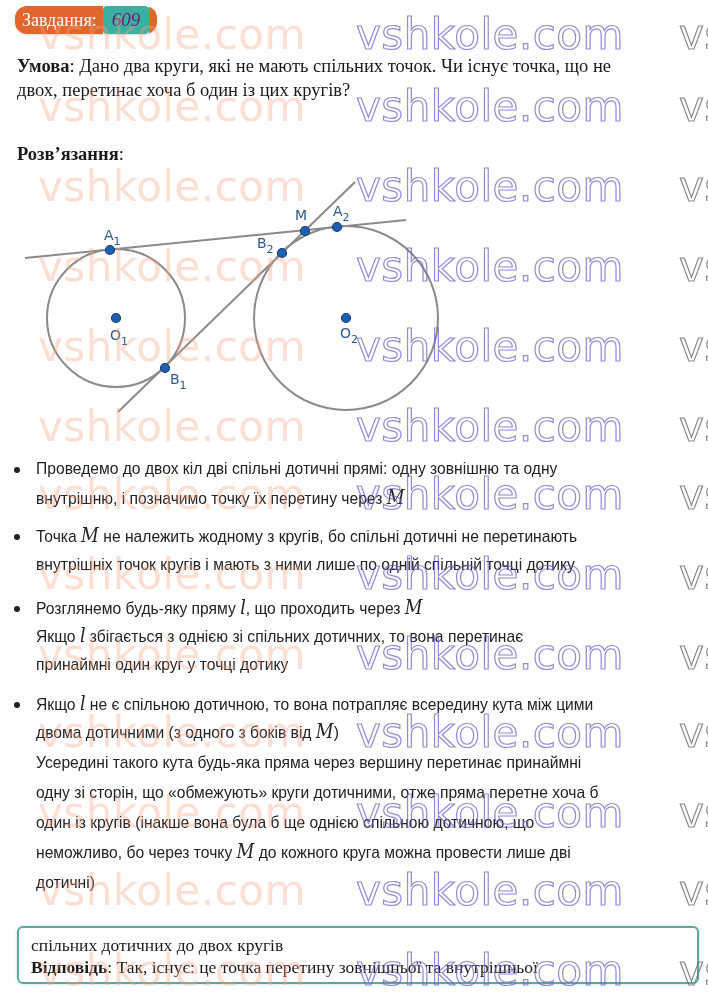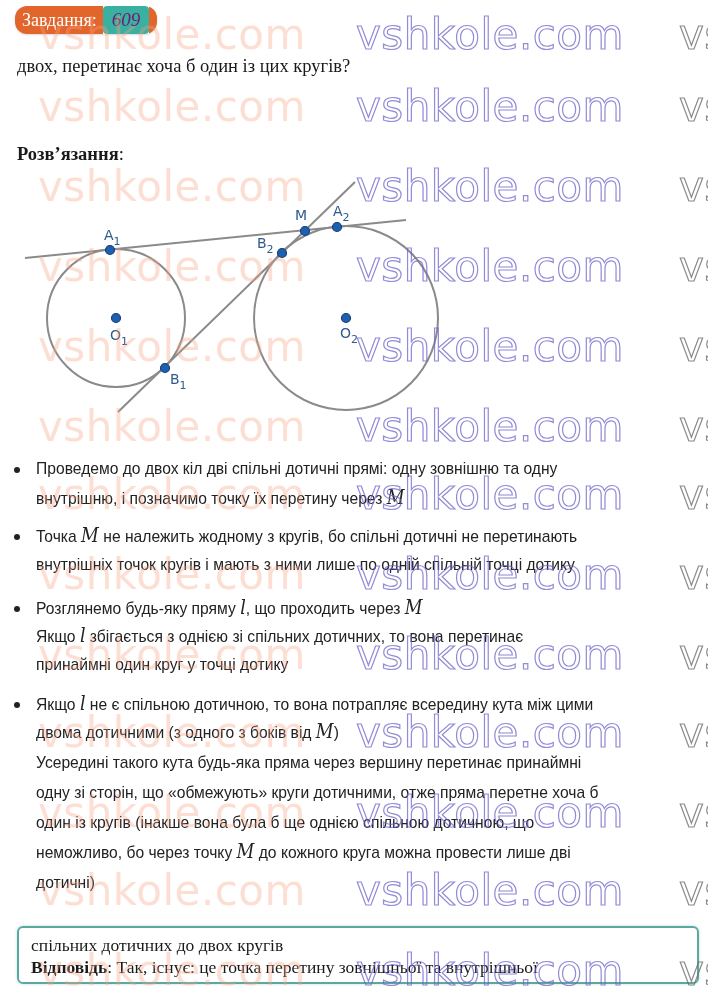--- a/index.html
+++ b/index.html
@@ -57,20 +57,21 @@
 </head>
 <body>
 
 <div class="badge">
   <span class="label">Завдання:</span>
   <span class="num">609</span>
   <span class="tail"></span>
 </div>
 
 <div class="para" style="top:54px;">
+  <div><b>Умова</b><span>: Дано два круги, які не мають спільних точок. Чи існує точка, що не</span></div>
   <div>двох, перетинає хоча б один із цих кругів?</div>
 </div>
 
 <div class="para" style="top:142px;">
   <b>Розв’язання</b><span>:</span>
 </div>
 
 <svg class="diagram" viewBox="0 0 460 250" width="460" height="250">
   <g fill="none" stroke="#8a8a8a" stroke-width="2">
     <circle cx="116" cy="148" r="69"></circle>

